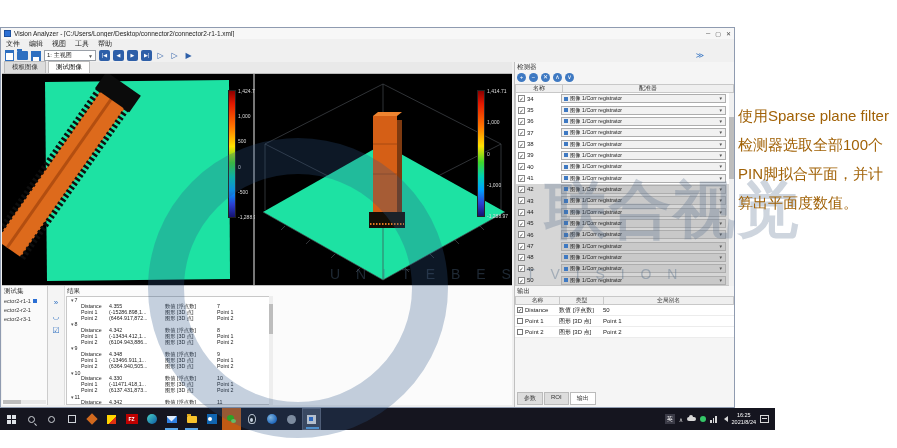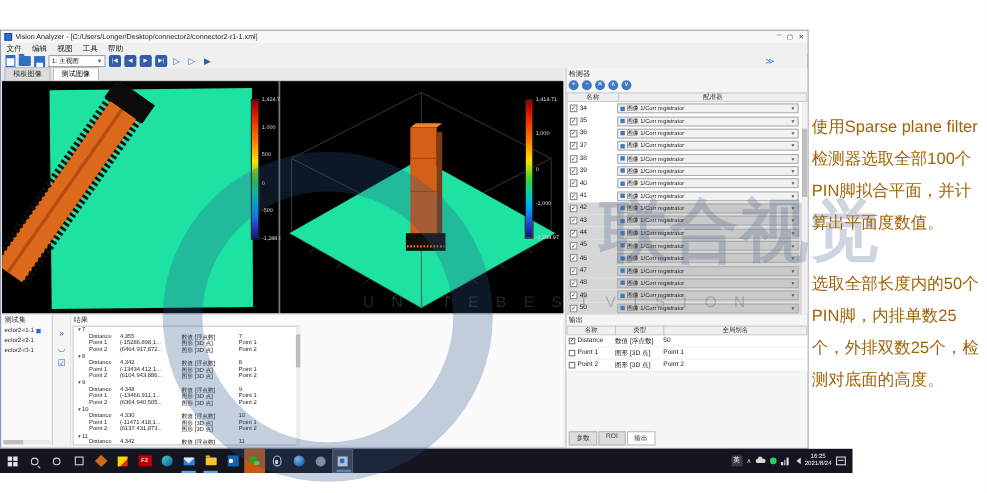--- a/index.html
+++ b/index.html
@@ -774,16 +774,15 @@
   </div>
 
   <div class="wm">
     <div class="wm-ring"></div>
     <div class="wm-cn">联合视觉</div>
     <div class="wm-en">U N I T E   B E S T   V I S I O N</div>
   </div>
 
   <div class="annotation">
     <p>使用Sparse plane filter检测器选取全部100个PIN脚拟合平面，并计算出平面度数值。</p>
-    <p>选取全部长度内的50个PIN脚，内排单数25个，外排双数25个，检测对底面的高度。</p>
   </div>
 
 </div>
 
 </body></html>

